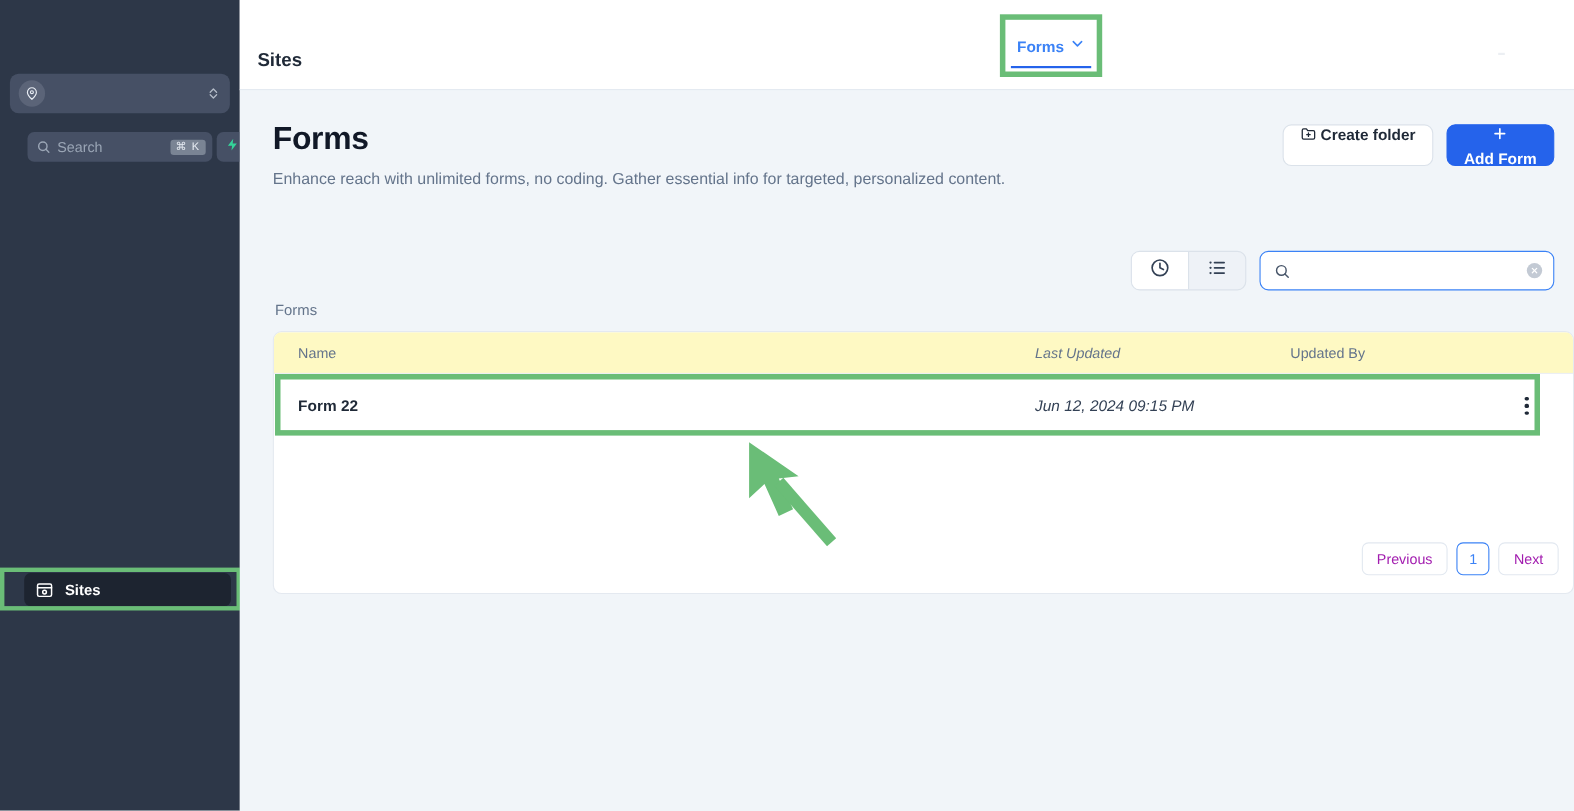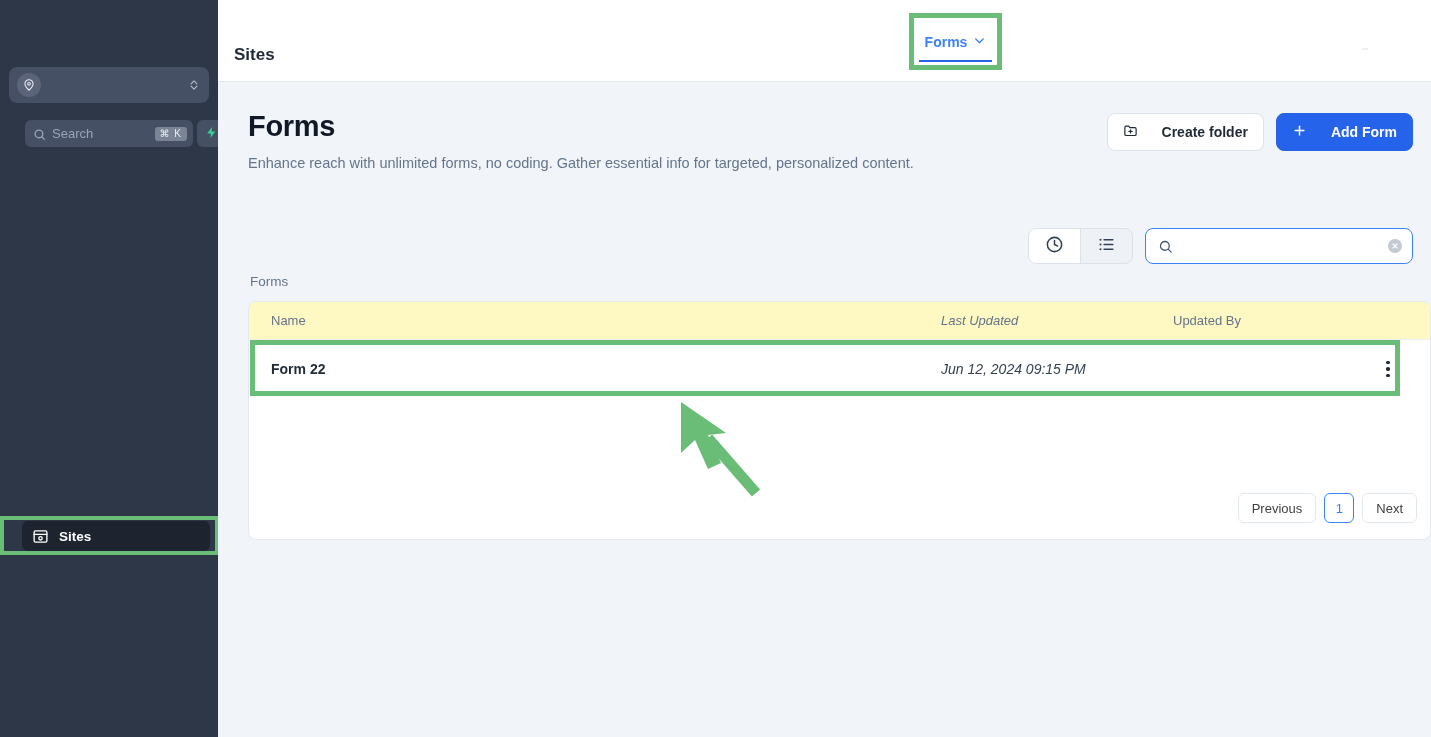--- a/index.html
+++ b/index.html
@@ -114,27 +114,27 @@
   }
 
   .content { position: absolute; left: 0; top: 82px; right: 0; bottom: 0; }
 
   .page-head { position: absolute; left: 30px; top: 28px; width: 745px; }
   .page-title { font-size: 29px; font-weight: 700; color: #111827; letter-spacing: -0.3px; }
   .page-sub { margin-top: 9px; font-size: 14.5px; color: #64748b; line-height: 1.58; }
 
   .head-actions { position: absolute; right: 18px; top: 31px; display: flex; gap: 12px; }
   .btn {
-    display: flex; align-items: center; gap: 24px;
+    display: flex; gap: 4px;
     height: 38px; padding: 0 15px;
     border-radius: 8px; font-size: 14px; font-weight: 600;
     white-space: nowrap;
   }
   .btn-white { background: #fff; border: 1px solid #dbe2ea; color: #1f2937; }
-  .btn-blue { background: #2563eb; border: 1px solid #2563eb; color: #fff; }
+  .btn-blue { background: #2563eb; border: 1px solid #2563eb; color: #fff; flex-direction: column; }
   .btn svg { width: 15px; height: 15px; }
 
   .toolbar { position: absolute; right: 18px; top: 146px; display: flex; gap: 12px; align-items: center; }
   .view-toggle {
     display: flex; height: 36px;
     border: 1px solid #dbe2ea; border-radius: 8px;
     overflow: hidden; background: #eef2f7;
   }
   .view-btn {
     width: 51px; display: flex; align-items: center; justify-content: center;
@@ -199,21 +199,21 @@
   }
 
   .pagination {
     position: absolute; right: 13px; top: 191px;
     display: flex; gap: 8px; align-items: center;
   }
   .pg {
     height: 30px; min-width: 30px; padding: 0 13px;
     border: 1px solid #e2e8f0; border-radius: 6px;
     display: flex; align-items: center; justify-content: center;
-    font-size: 13px; color: #404040; background: #fff;
+    font-size: 13px; color: #a21caf; background: #fff;
   }
   .pg.num { padding: 0; border-color: #3b82f6; color: #3b82f6; font-weight: 400; }
 
   .cursor { position: absolute; left: 668px; top: 393px; width: 96px; height: 106px; pointer-events: none; }
 </style>
 </head>
 <body>
 
 <div class="app">
 

